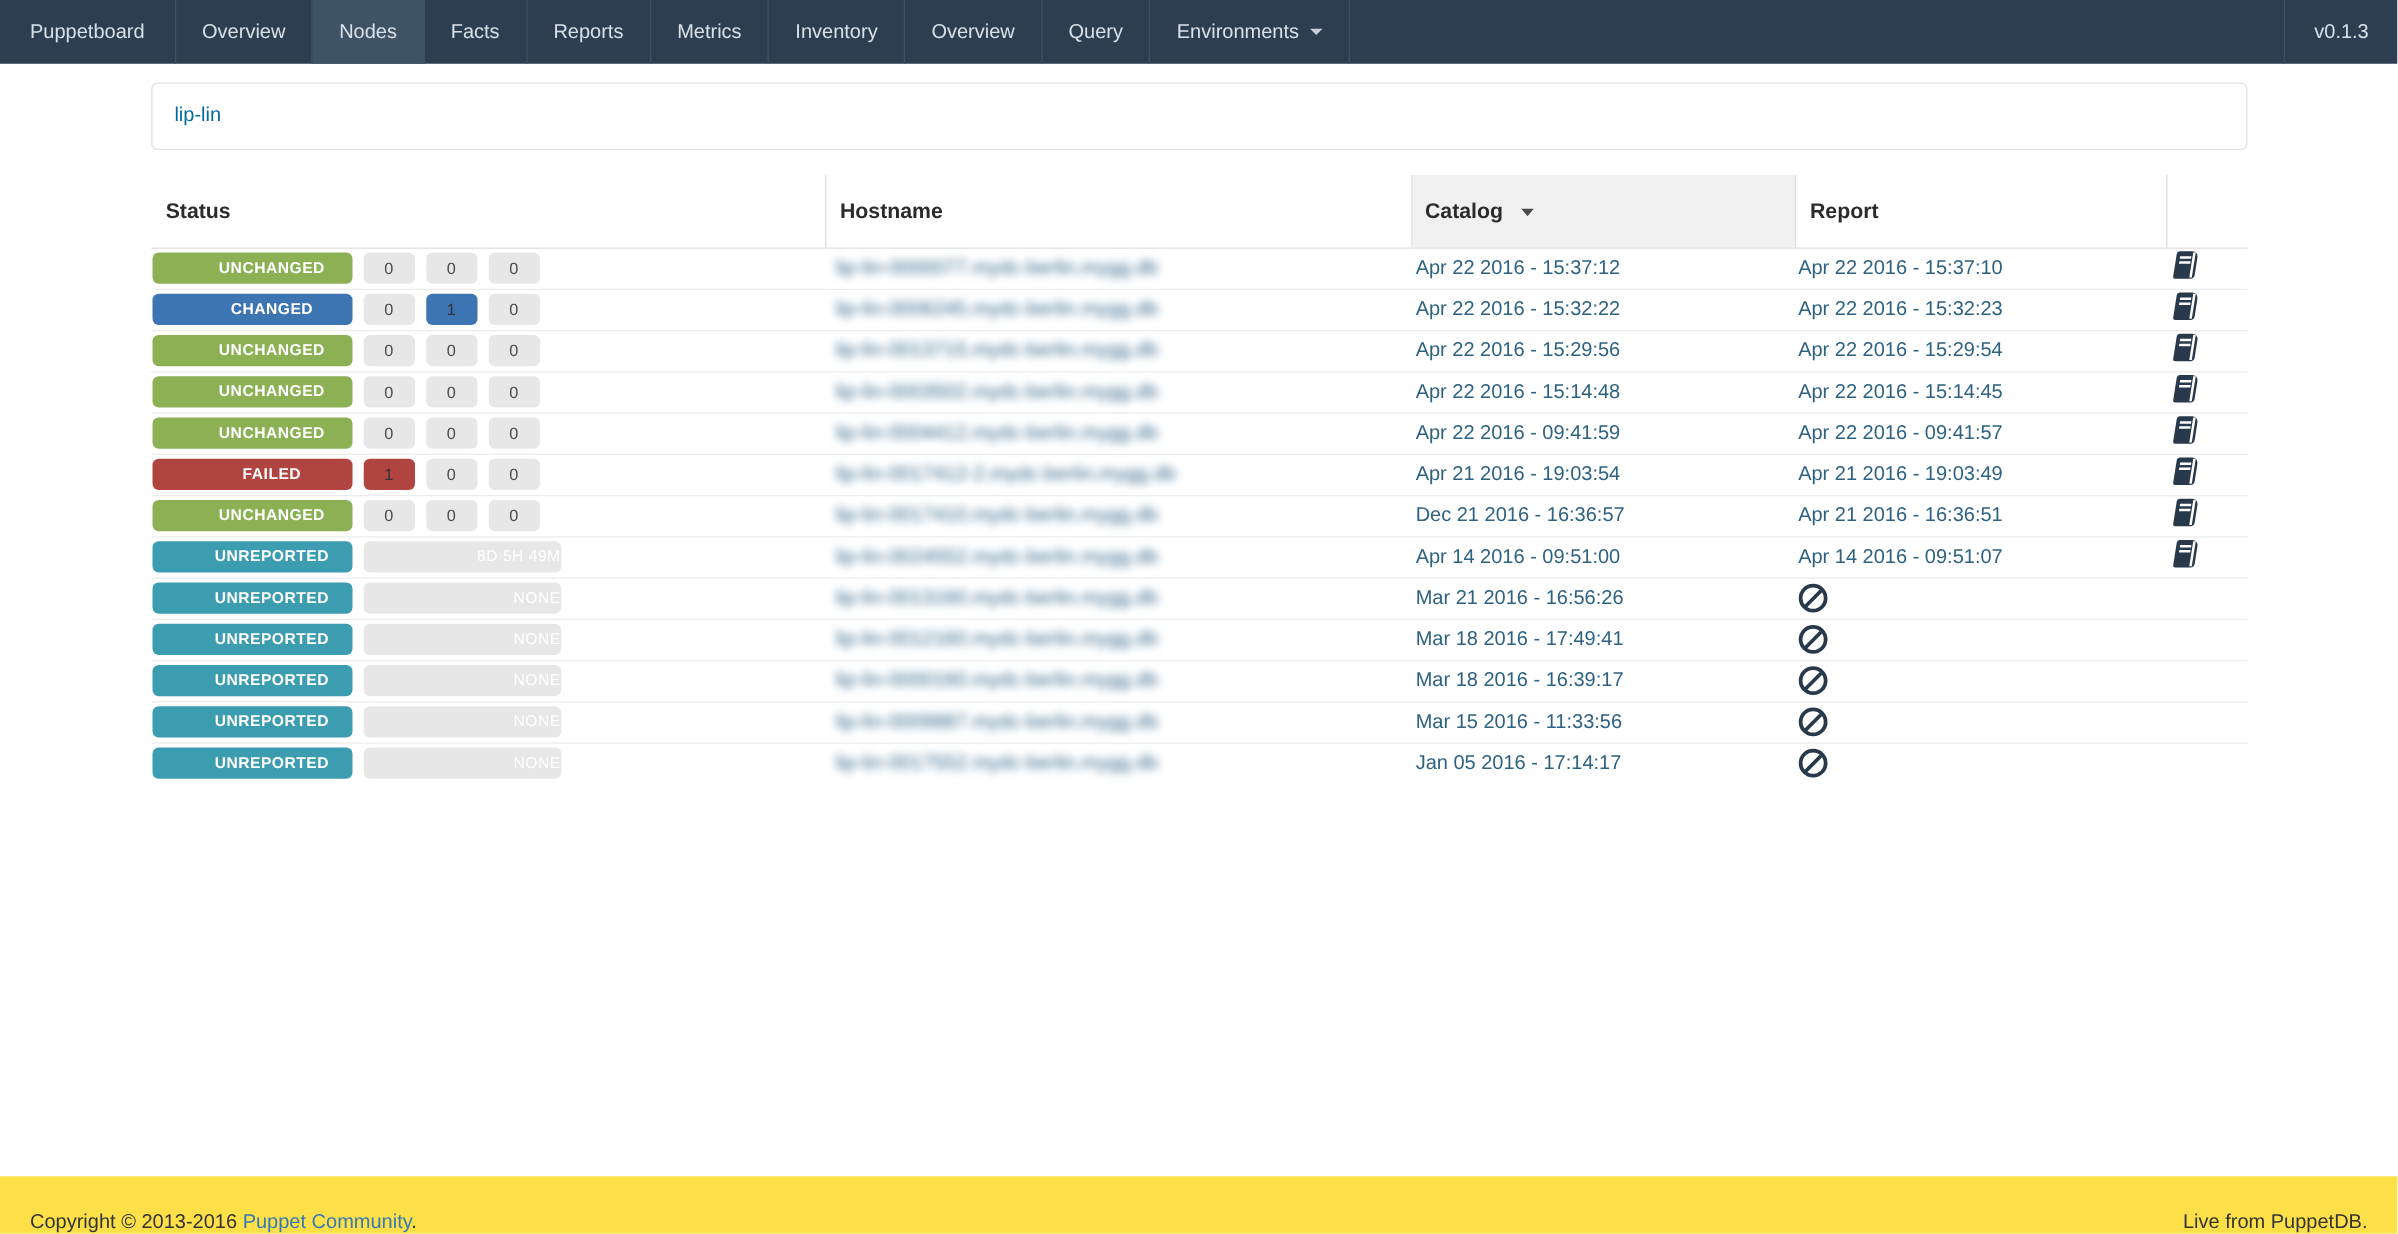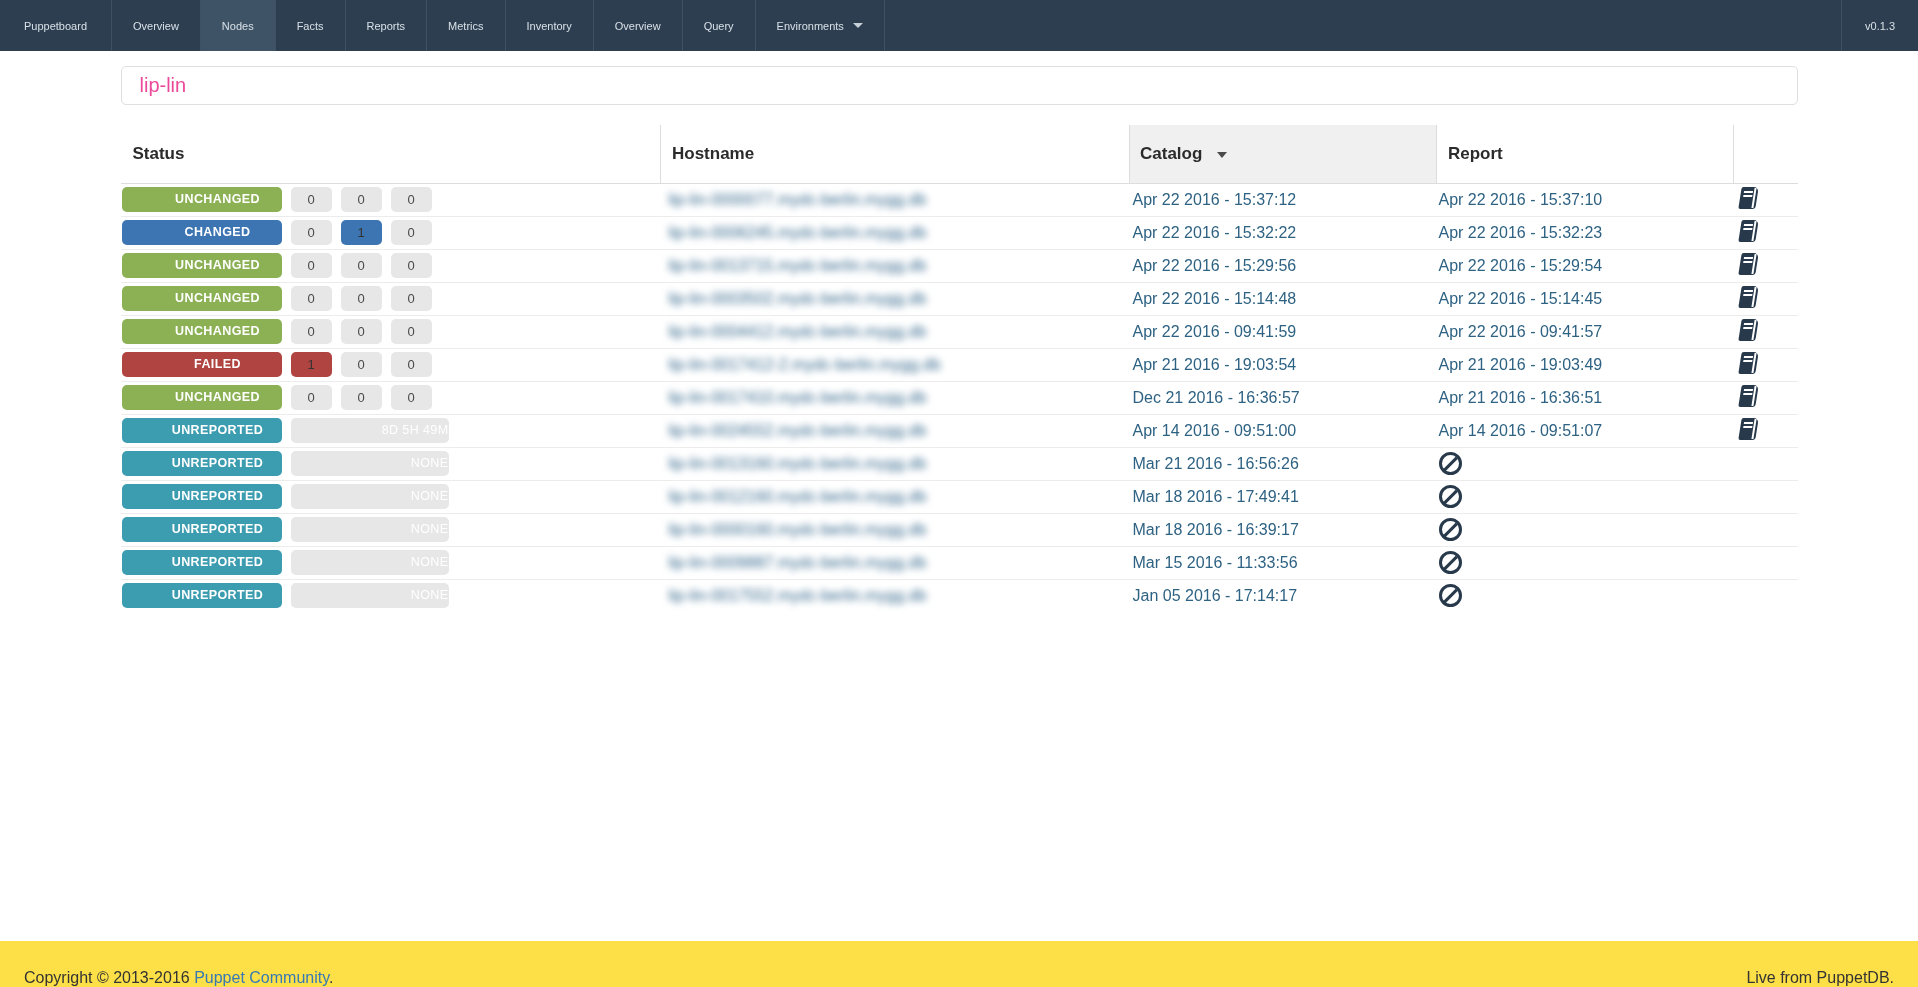--- a/index.html
+++ b/index.html
@@ -2,38 +2,38 @@
 <html><head>
 <meta charset="utf-8">
 <style>
   * { margin:0; padding:0; box-sizing:border-box; }
   html,body { width:1918px; height:987px; background:#fff;
     font-family:"Liberation Sans", sans-serif; color:#333; }
   .page { width:1918px; height:987px; display:flex; flex-direction:column; overflow:hidden; }
 
   
   .navbar { height:51px; background:#2c3e50; display:flex; align-items:stretch;
-    color:#d9e0e7; font-size:11px; flex:0 0 auto; }
+    color:#d9e0e7; font-size:16px; flex:0 0 auto; }
   .nav-left { display:flex; align-items:stretch; }
   .nav-item { display:flex; align-items:center; padding:0 21px;
     border-right:1px solid #3e5164; cursor:pointer; white-space:nowrap; }
   .nav-item.brand { padding:0 24px; }
   .nav-item.active { background:#3e5366; }
   .nav-spacer { flex:1; }
   .nav-version { display:flex; align-items:center; padding:0 23px; border-left:1px solid #3e5164; }
   .caret-down { display:inline-block; width:0; height:0; margin-left:9px;
     border-left:5px solid transparent; border-right:5px solid transparent;
     border-top:5px solid #c7cfd7; }
 
   
   .content { flex:1 1 auto; }
   .container { width:1677px; margin:0 auto; }
   .search-box { margin-top:15px; }
-  .search-input { width:100%; height:39px; border:1px solid #dfdfdf; border-radius:5px;
-    font-family:"Liberation Sans", sans-serif; font-size:20px; color:#ec4899;
+  .search-input { width:100%; height:54px; border:1px solid #dfdfdf; border-radius:5px;
+    font-family:"Liberation Sans", sans-serif; font-size:16px; color:#0369a1;
     padding:0 18px; outline:none; }
 
   
   table.nodes { width:1677px; margin-top:20px; border-collapse:collapse; table-layout:fixed; }
   col.c-status{width:540px;} col.c-host{width:469px;} col.c-catalog{width:307px;}
   col.c-report{width:297px;} col.c-icon{width:64px;}
   th { height:58px; text-align:left; vertical-align:middle; font-size:17px; font-weight:bold;
     color:#2b2b2b; border-bottom:1px solid #ddd; cursor:pointer; }
   th.th-status { padding-left:12px; }
   th.th-host { padding-left:11px; border-left:1px solid #ddd; }

